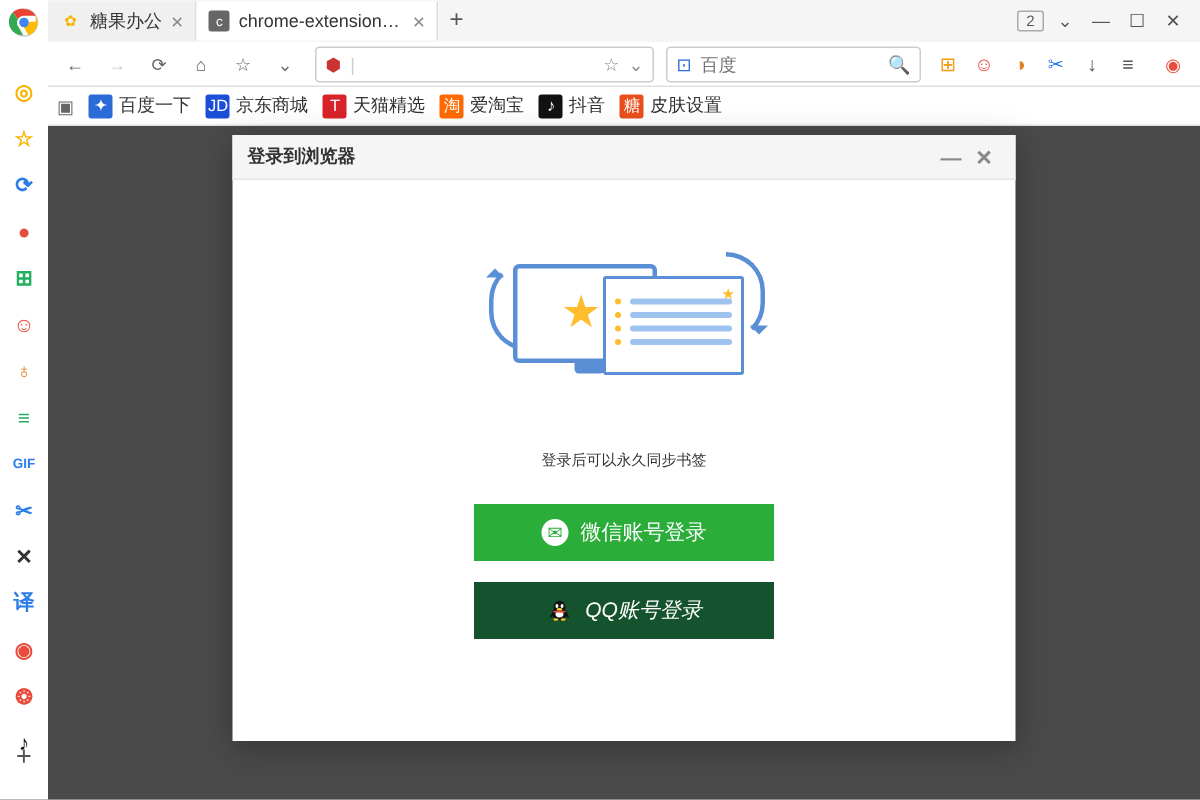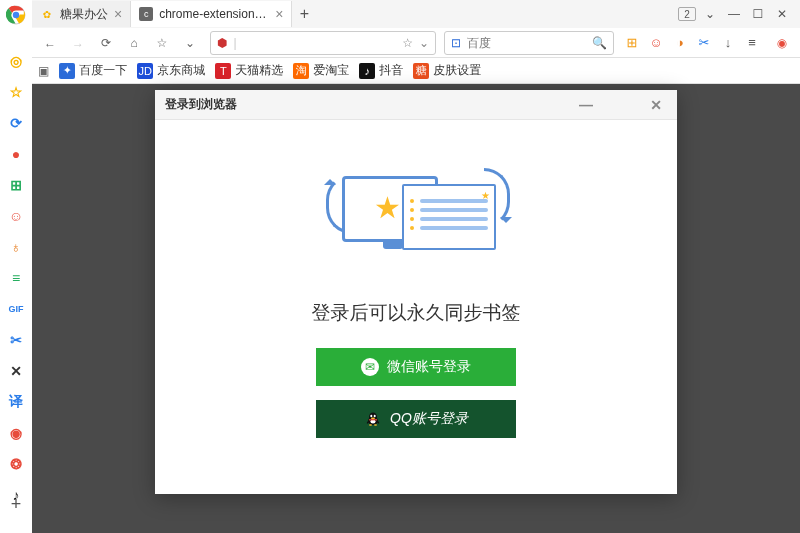--- a/index.html
+++ b/index.html
@@ -39,39 +39,39 @@
   
   .leftbar { position: absolute; top: 0; left: 0; width: 32px; height: 100%; display: flex; flex-direction: column; align-items: center; padding-top: 4px; gap: 8px; background: #fff; }
   .lb-item { width: 22px; height: 22px; display: flex; align-items: center; justify-content: center; border-radius: 4px; font-size: 13px; cursor: pointer; }
   .lb-bottom { margin-top: auto; margin-bottom: 10px; }
   
   
   .content { position: absolute; top: 84px; left: 32px; right: 0; bottom: 0; background: #4a4a4a; }
   
   
   .dialog { position: absolute; top: 6px; left: 50%; transform: translateX(-50%); width: 522px; height: 404px; background: #fff; box-shadow: 0 4px 20px rgba(0,0,0,.3); }
-  .dlg-title { height: 30px; background: #f5f5f5; border-bottom: 1px solid #e5e5e5; display: flex; align-items: center; padding: 0 10px; font-size: 12px; color: #333; font-weight: bold; gap: 48px;}
+  .dlg-title { height: 30px; background: #f5f5f5; border-bottom: 1px solid #e5e5e5; display: flex; align-items: center; padding: 0 10px; font-size: 12px; color: #333; font-weight: bold;}
   .dlg-title .spacer { flex: 1; }
   .dlg-ctrl { width: 22px; text-align: center; color: #888; cursor: pointer; font-size: 14px; }
   .dlg-body { padding: 30px 0 0; display: flex; flex-direction: column; align-items: center; }
   .illus { width: 180px; height: 120px; position: relative; margin-bottom: 30px; }
   
   .monitor { position: absolute; left: 16px; top: 26px; width: 96px; height: 66px; border: 3px solid #5a8fd6; border-radius: 4px; background: #fff; }
   .monitor::after { content: ""; position: absolute; bottom: -10px; left: 38px; width: 20px; height: 8px; background: #5a8fd6; border-radius: 0 0 3px 3px; }
   .star { position: absolute; left: 48px; top: 40px; color: #fdbd2c; font-size: 30px; }
   .panel { position: absolute; left: 76px; top: 34px; width: 94px; height: 66px; border: 2px solid #5a8fd6; background: #fff; border-radius: 2px; padding: 8px 6px; }
   .panel .line { height: 4px; background: #9fc3ef; margin: 5px 0 5px 10px; border-radius: 2px; position: relative; }
   .panel .line::before { content: ""; position: absolute; left: -10px; top: 0; width: 4px; height: 4px; background: #fdbd2c; border-radius: 2px; }
   .panel .dot { position: absolute; right: 4px; top: 4px; color: #fdbd2c; font-size: 10px; }
   .arrow-l { position: absolute; left: 0; top: 24px; width: 26px; height: 60px; border: 3px solid #5a8fd6; border-right: none; border-radius: 30px 0 0 30px; border-top-color: transparent; }
   .arrow-l::after { content: ""; position: absolute; left: -5px; top: -4px; border: 6px solid transparent; border-bottom-color: #5a8fd6; }
   .arrow-r { position: absolute; right: -4px; top: 18px; width: 26px; height: 60px; border: 3px solid #5a8fd6; border-left: none; border-radius: 0 30px 30px 0; border-bottom-color: transparent; }
   .arrow-r::after { content: ""; position: absolute; right: -5px; bottom: -4px; border: 6px solid transparent; border-top-color: #5a8fd6; }
   
-  .dlg-msg { font-size: 19px; color: #333; margin-bottom: 22px; }
+  .dlg-msg { font-size: 10px; color: #333; margin-bottom: 22px; }
   .btn { width: 200px; height: 38px; display: flex; align-items: center; justify-content: center; gap: 8px; color: #fff; font-size: 14px; cursor: pointer; margin-bottom: 14px; }
   .btn-wechat { background: #2aae39; }
   .btn-qq { background: #14532d; font-style: italic; }
   .btn-ic { width: 18px; height: 18px; border-radius: 50%; display: flex; align-items: center; justify-content: center; font-size: 12px; }
   .btn-wechat .btn-ic { background: #fff; color: #2aae39; }
   .btn-qq .btn-ic svg { display: block; }
 </style>
 </head>
 <body>
 

